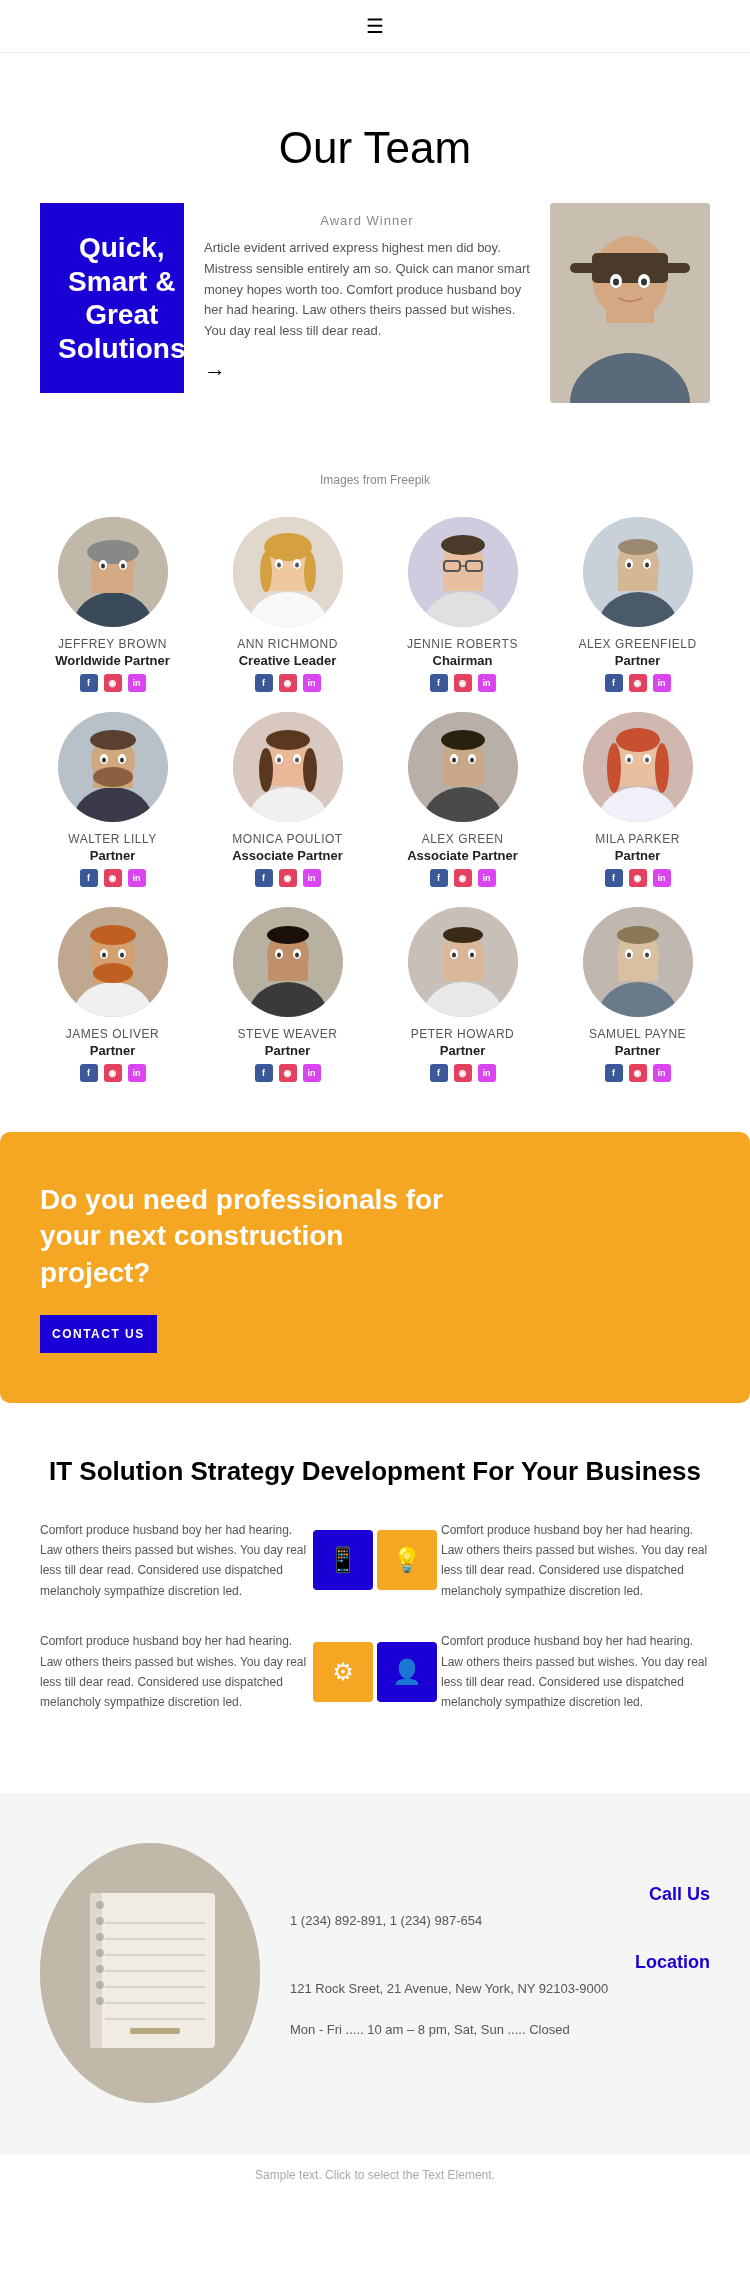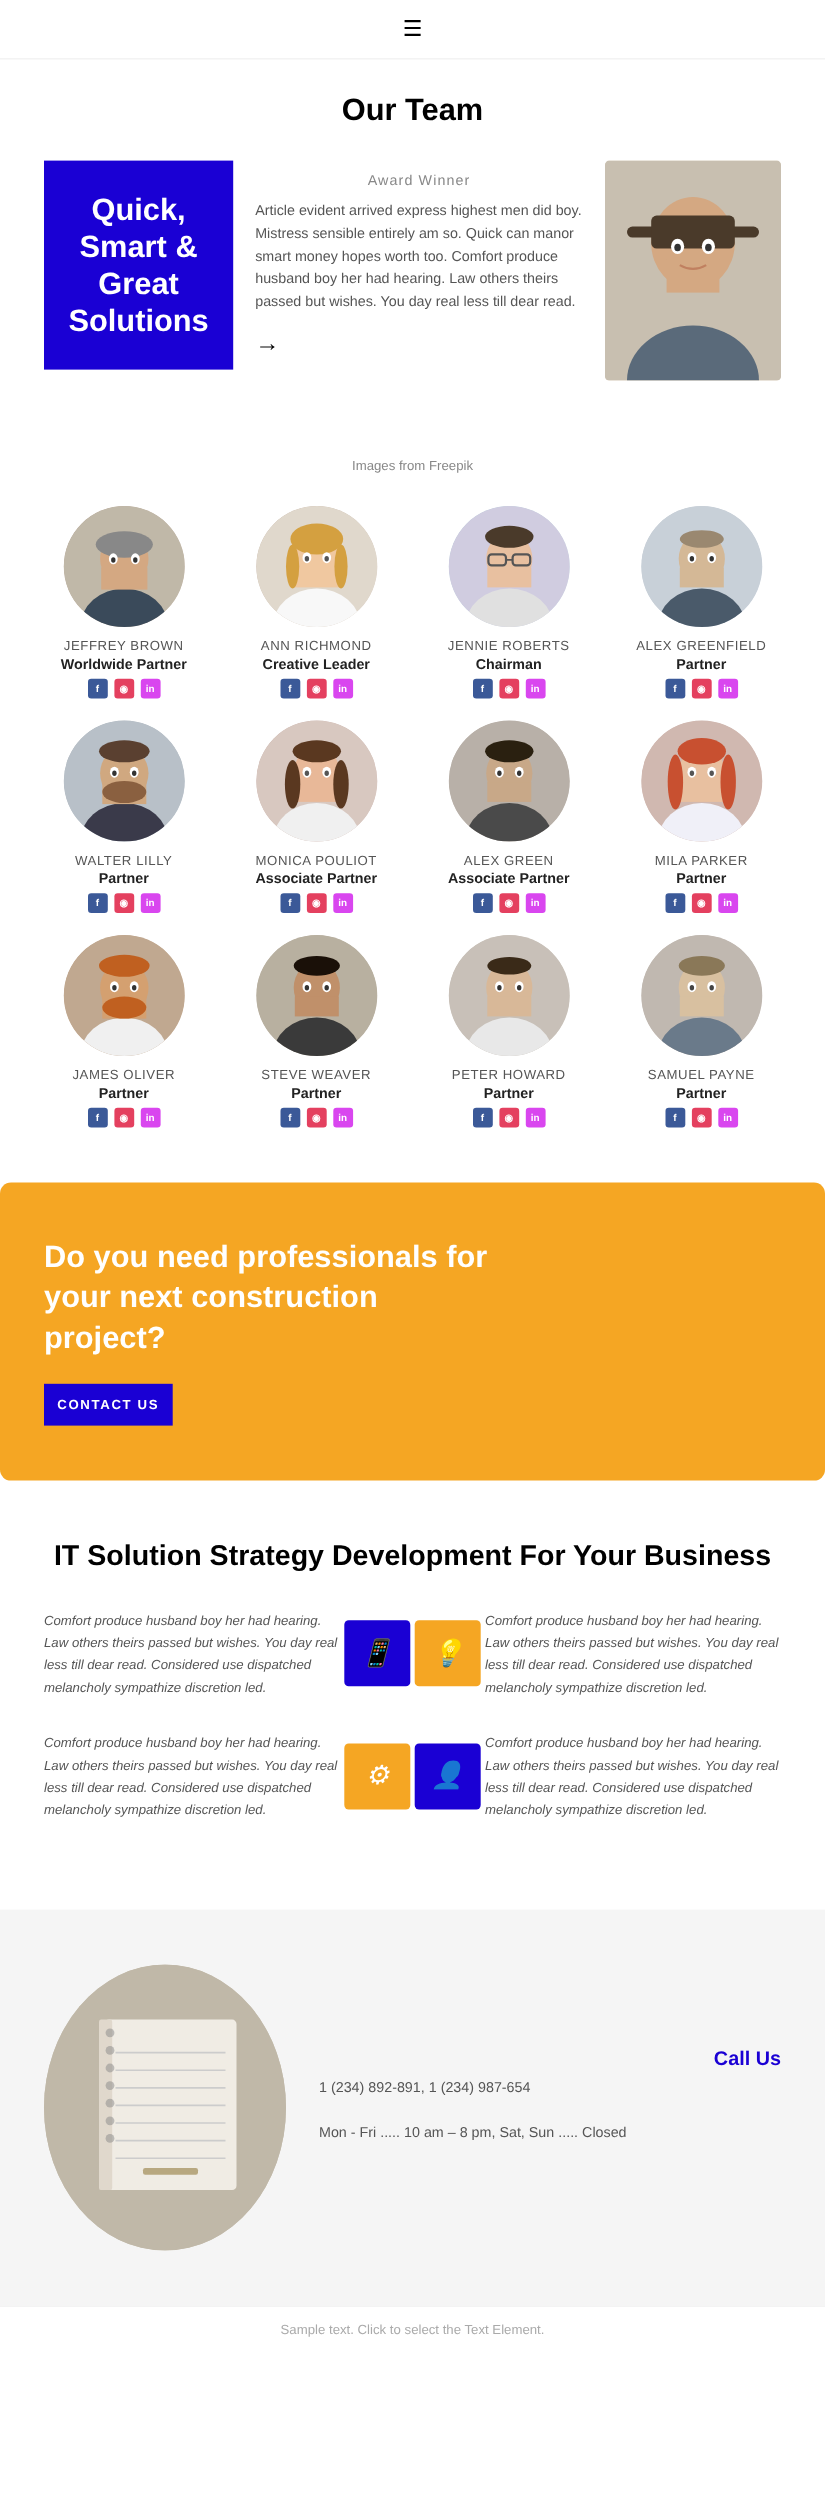--- a/index.html
+++ b/index.html
@@ -4,24 +4,24 @@
   <style>
     * { box-sizing: border-box; margin: 0; padding: 0; }
     body { font-family: Arial, sans-serif; background: #fff; width: 750px; overflow-x: hidden; }
 
     
     .nav { display: flex; justify-content: center; padding: 14px 0; border-bottom: 1px solid #eee; }
     .hamburger { font-size: 20px; cursor: pointer; }
 
     
     .hero-section { text-align: center; padding: 30px 20px 20px; }
-    .hero-title { font-size: 28px; font-weight: bold; margin-bottom: 30px; }
+    .hero-title { font-size: 44px; font-weight: normal; margin-bottom: 30px; margin-top: 40px; }
 
     .hero-content { display: flex; align-items: flex-start; justify-content: center; gap: 20px; padding: 0 20px; }
-    .blue-box { background: #1a00d4; color: #fff; width: 172px; min-height: 180px; padding: 28px 18px; flex-shrink: 0; display: flex; align-items: center; }
+    .blue-box { background: #1a00d4; color: #fff; width: 144px; min-height: 180px; padding: 28px 18px; flex-shrink: 0; display: flex; align-items: center; }
     .blue-box-text { font-size: 28px; font-weight: bold; line-height: 1.2; }
     .award-block { flex: 1; text-align: left; padding-top: 10px; }
     .award-winner { color: #888; font-size: 13px; text-align: center; margin-bottom: 10px; letter-spacing: 1px; }
     .award-desc { font-size: 13px; color: #555; line-height: 1.6; margin-bottom: 14px; }
     .arrow-btn { font-size: 22px; cursor: pointer; display: inline-block; }
     .hero-photo-placeholder { width: 160px; height: 200px; background: #e0d5c5; border-radius: 4px; overflow: hidden; display: flex; align-items: center; justify-content: center; }
 
     
     .leadership { padding: 50px 30px 30px; text-align: center; }
     .leadership-title { font-size: 30px; font-weight: bold; margin-bottom: 6px; }
@@ -53,21 +53,21 @@
     .si-li { background: #d946ef; color: #fff; }
 
     
     .cta-section { background: #f5a623; padding: 50px 40px; border-radius: 10px; }
     .cta-text { font-size: 28px; font-weight: bold; color: #fff; margin-bottom: 24px; max-width: 420px; line-height: 1.3; }
     .cta-btn { display: inline-block; background: #1a00d4; color: #fff; font-size: 12px; font-weight: bold; letter-spacing: 1.5px; padding: 12px 12px; cursor: pointer; border: none; text-transform: uppercase; }
 
     
     .it-section { padding: 50px 40px; text-align: center; }
     .it-title { font-size: 26px; font-weight: bold; margin-bottom: 30px; line-height: 1.4; }
-    .it-grid { display: grid; grid-template-columns: 1fr auto auto 1fr; gap: 4px; align-items: center; margin-bottom: 30px; font-style: italic; }
+    .it-grid { display: grid; grid-template-columns: 1fr auto auto 1fr; gap: 4px; align-items: center; margin-bottom: 30px; }
     .it-text { font-size: 12px; color: #555; line-height: 1.7; text-align: left; }
     .it-icon-box { width: 60px; height: 60px; display: flex; align-items: center; justify-content: center; border-radius: 4px; font-size: 24px; flex-shrink: 0; }
     .ib-blue { background: #1a00d4; color: #fff; }
     .ib-orange { background: #f5a623; color: #fff; }
 
     
     .contact-section { background: #f5f5f5; padding: 50px 40px; display: flex; gap: 30px; align-items: center; }
     .notebook-img { width: 220px; height: 260px; flex-shrink: 0; border-radius: 50%; overflow: hidden; background: #c8c0b0; display: flex; align-items: center; justify-content: center; }
     .contact-info { flex: 1; }
     .contact-block { margin-bottom: 20px; }
@@ -458,20 +458,24 @@
         <circle cx="60" cy="142" r="4" fill="#888" opacity="0.5"></circle>
         <circle cx="60" cy="158" r="4" fill="#888" opacity="0.5"></circle>
       </svg>
     </div>
     <div class="contact-info">
       <div class="contact-block">
         <h3 class="contact-heading">Call Us</h3>
         <p class="contact-detail">1 (234) 892-891, 1 (234) 987-654</p>
       </div>
       <div class="contact-block">
+        <h3 class="contact-heading">Location</h3>
+        <p class="contact-detail">121 Rock Sreet, 21 Avenue, New York, NY 92103-9000</p>
+      </div>
+      <div class="contact-block">
         <p class="contact-detail">Mon - Fri ..... 10 am – 8 pm, Sat, Sun ..... Closed</p>
       </div>
     </div>
   </div>
 </section>
 
 <footer>
   <div class="footer-note">
     <span>Sample text. Click to select the Text Element.</span>
   </div>

